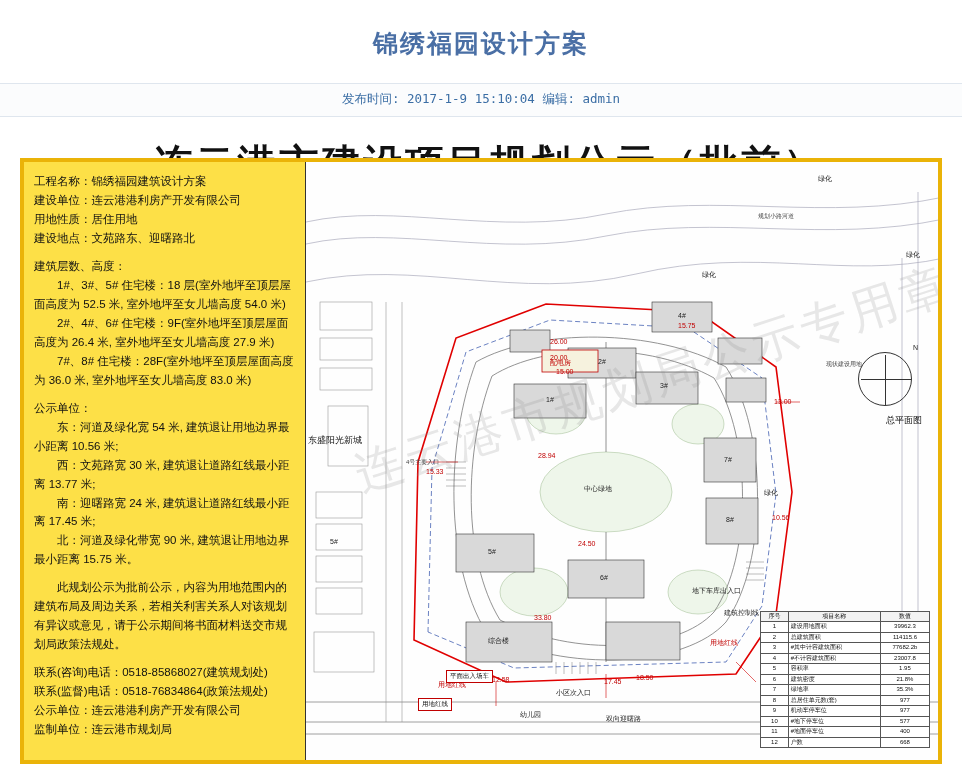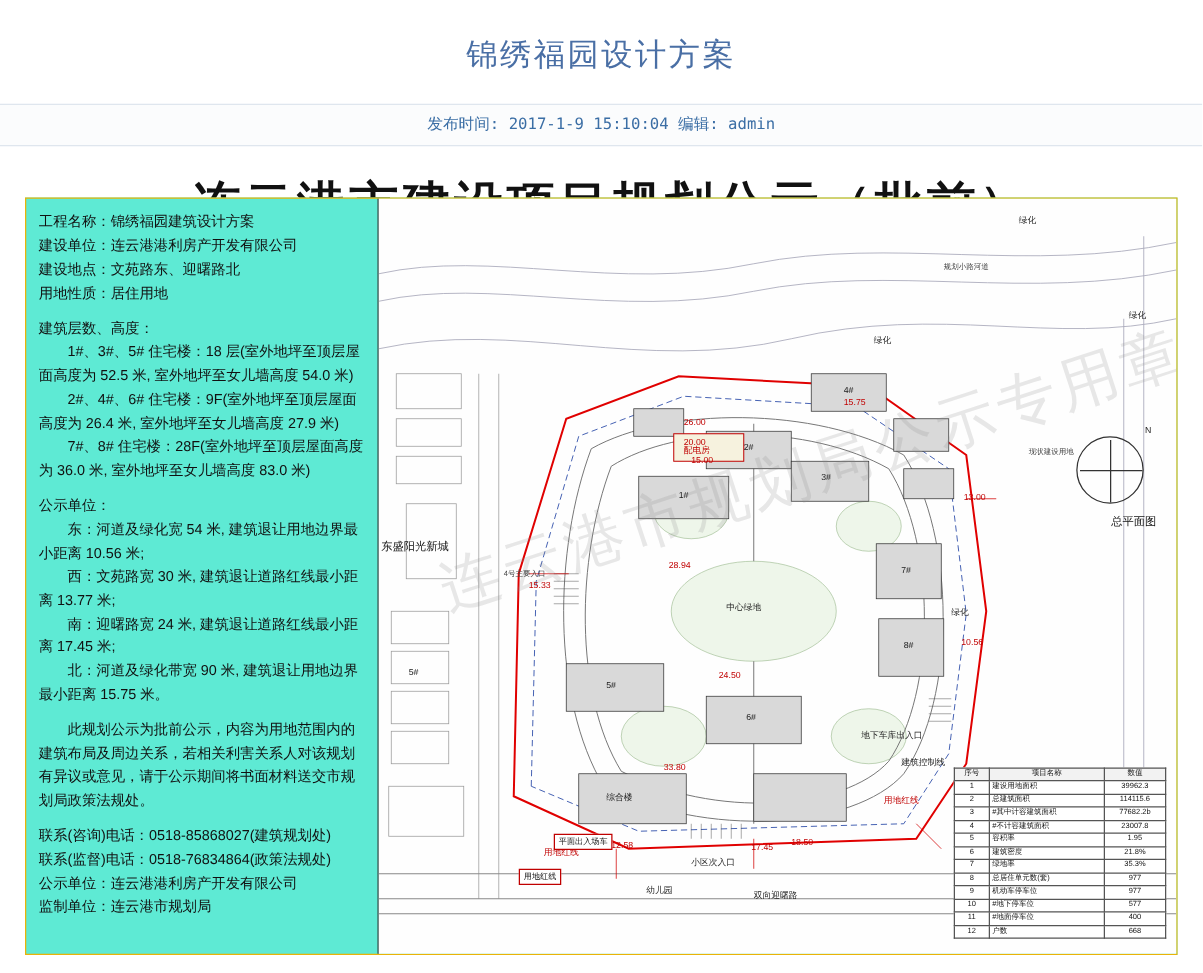--- a/index.html
+++ b/index.html
@@ -17,21 +17,21 @@
   }
   
   .site-title {
     text-align: center;
     font-family: "Liberation Serif", serif;
     font-size: 25px;
     color: #4a6fa5;
     letter-spacing: 2px;
     padding-top: 10px;
     padding-bottom: 6px;
-    font-weight: normal;
+    font-weight: bold;
   }
   .meta-bar {
     border-top: 1px solid #dfe6ee;
     border-bottom: 1px solid #dfe6ee;
     background: #fbfcfd;
     text-align: center;
     font-size: 12.5px;
     color: #3b6ea5;
     padding: 7px 0 8px 0;
     font-family: "DejaVu Sans Mono", monospace;
@@ -43,23 +43,23 @@
     font-weight: bold;
     color: #111;
     letter-spacing: 3px;
     padding: 20px 0 16px 17px;
   }
   
   .frame {
     position: absolute;
     left: 20px; top: 158px;
     width: 922px; height: 606px;
-    border: 1px solid #eab308;
+    border: 4px solid #eab308;
     display: flex;
-    background: #5eead4;
+    background: #fde047;
   }
   .left-pane {
     width: 282px;
     border-right: 1px solid #333;
     padding: 10px 8px 4px 10px;
     font-size: 11.5px;
     line-height: 1.65;
     color: #111;
     position: relative;
   }
@@ -150,22 +150,22 @@
   <h1 class="site-title">锦绣福园设计方案</h1>
   <div class="meta-bar">发布时间: 2017-1-9 15:10:04 编辑: admin</div>
   <div class="doc-title">连云港市建设项目规划公示（批前）</div>
 
   <div class="frame">
 
     <div class="left-pane">
       <div class="blk">
         <p>工程名称：锦绣福园建筑设计方案</p>
         <p>建设单位：连云港港利房产开发有限公司</p>
+        <p>用地性质：居住用地</p>
         <p>建设地点：文苑路东、迎曙路北</p>
-        <p>用地性质：居住用地</p>
       </div>
 
       <div class="blk">
         <p>建筑层数、高度：</p>
         <p class="indent">1#、3#、5# 住宅楼：18 层(室外地坪至顶层屋面高度为 52.5 米, 室外地坪至女儿墙高度 54.0 米)</p>
         <p class="indent">2#、4#、6# 住宅楼：9F(室外地坪至顶层屋面高度为 26.4 米, 室外地坪至女儿墙高度 27.9 米)</p>
         <p class="indent">7#、8# 住宅楼：28F(室外地坪至顶层屋面高度为 36.0 米, 室外地坪至女儿墙高度 83.0 米)</p>
       </div>
 
       <div class="blk">

